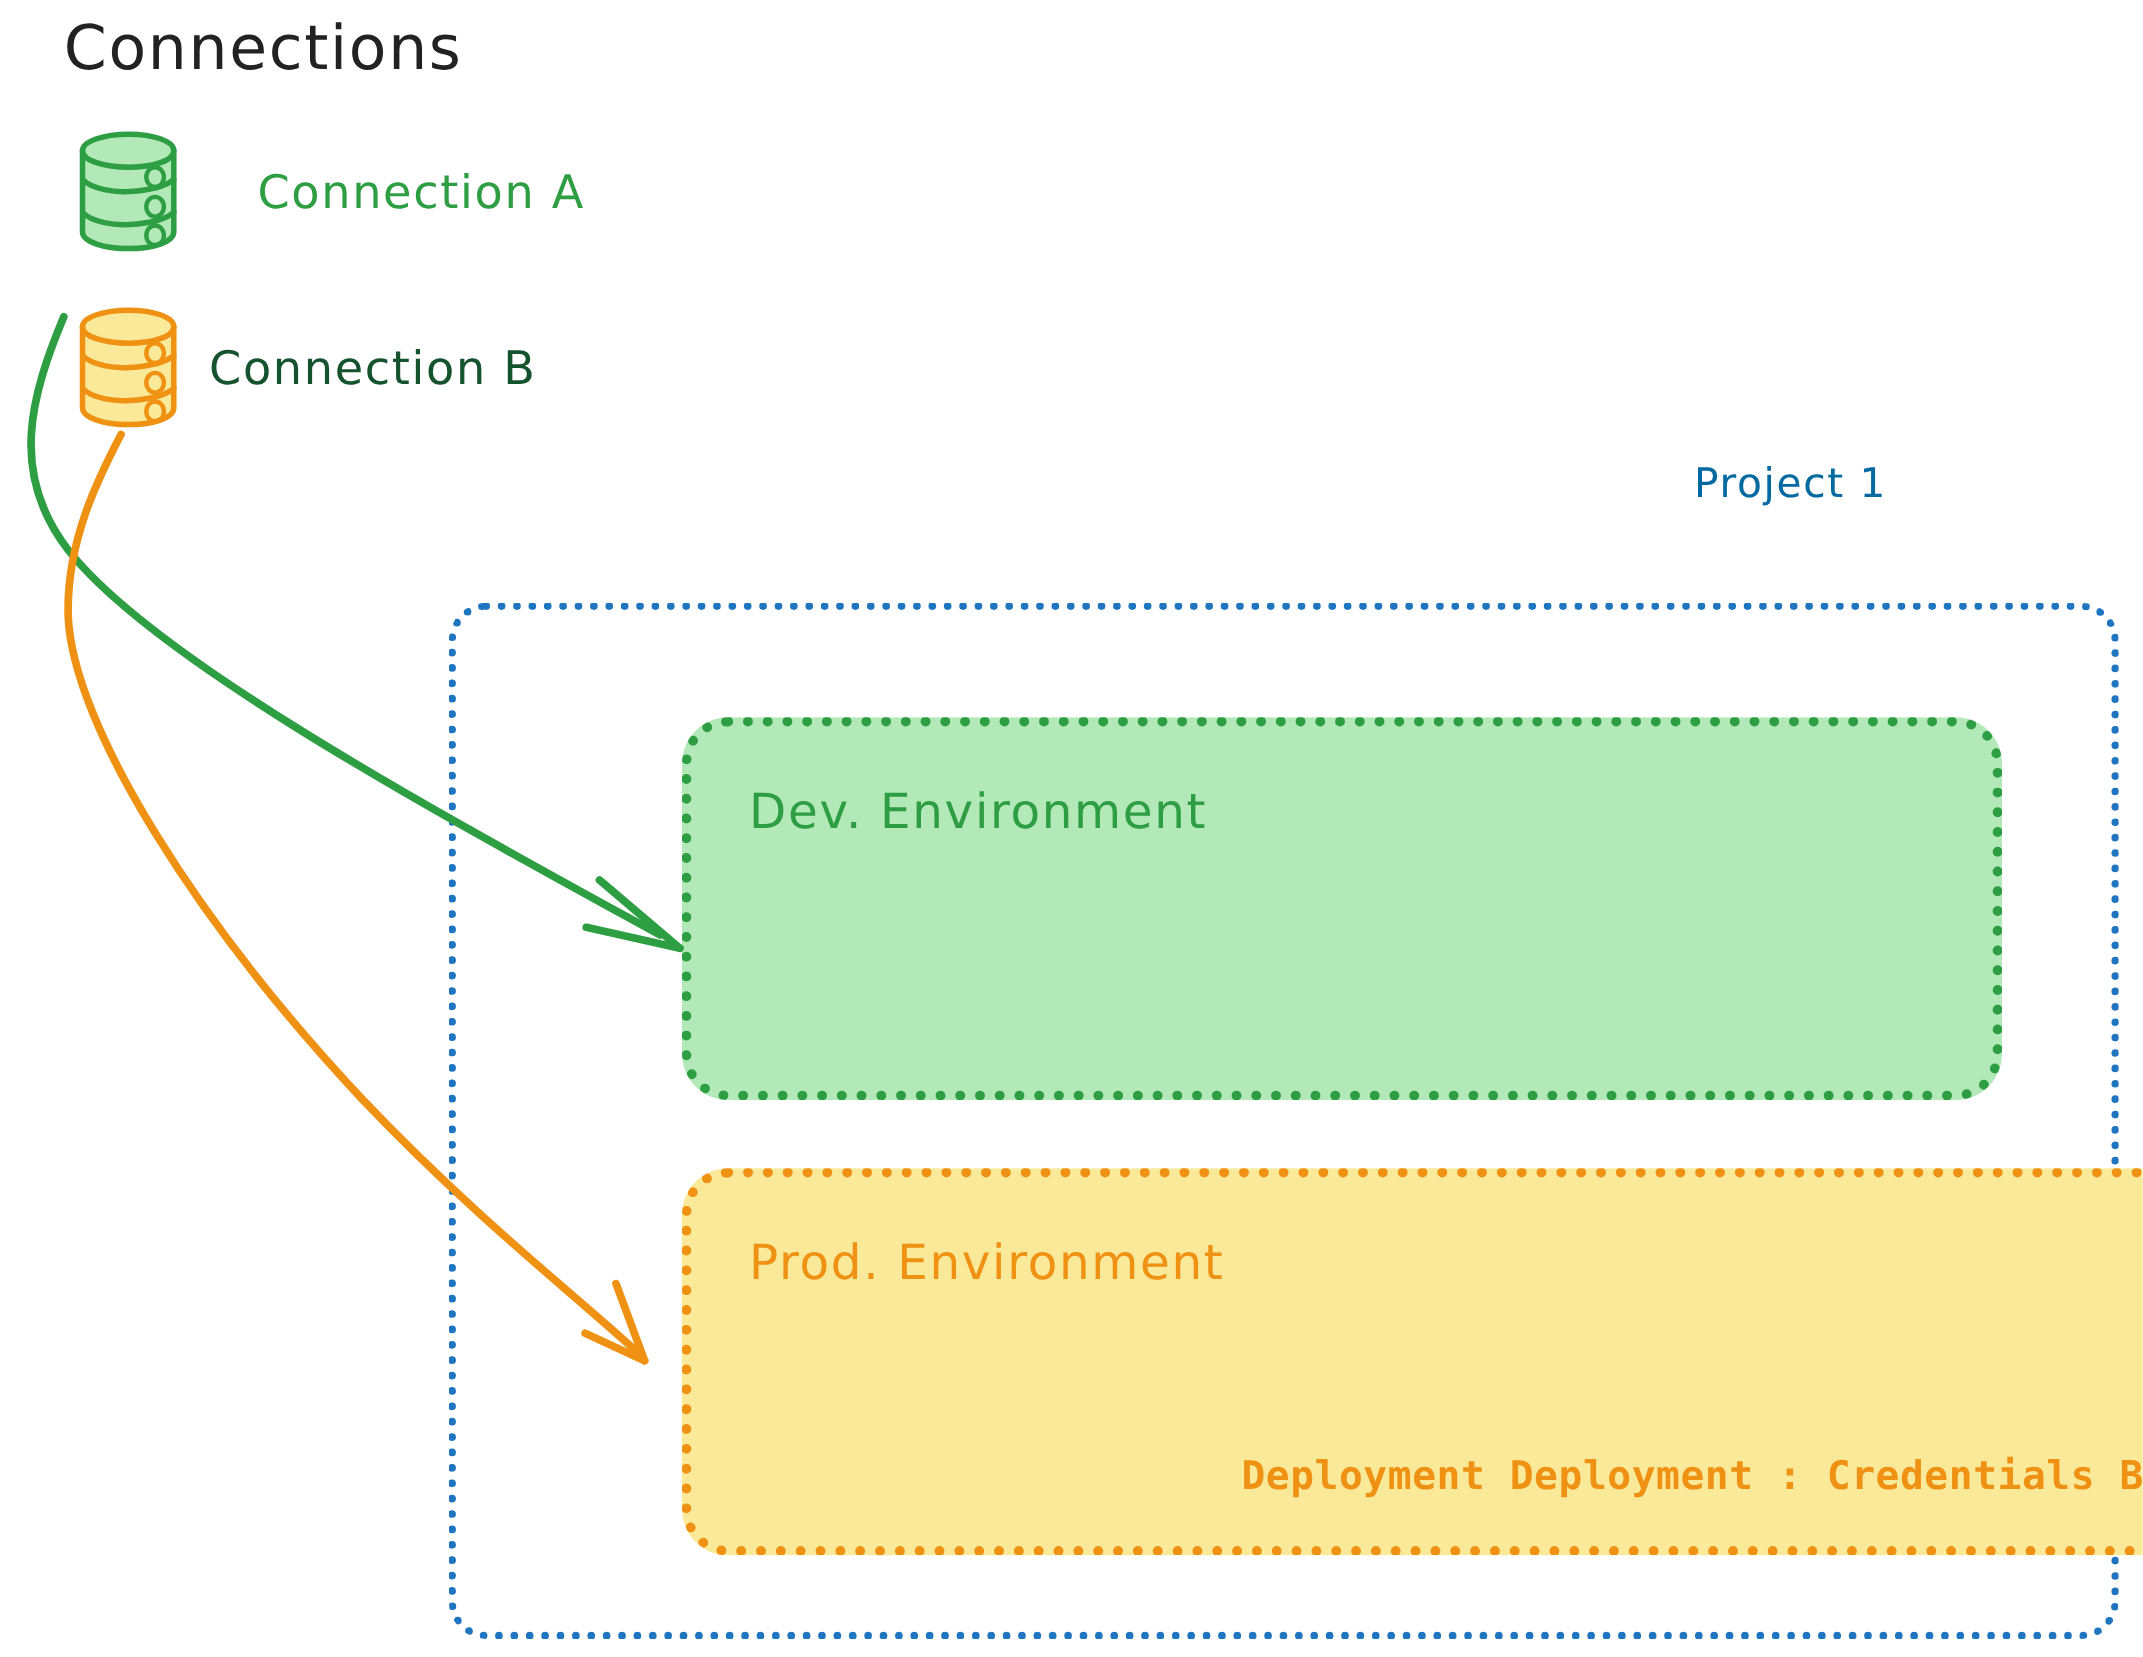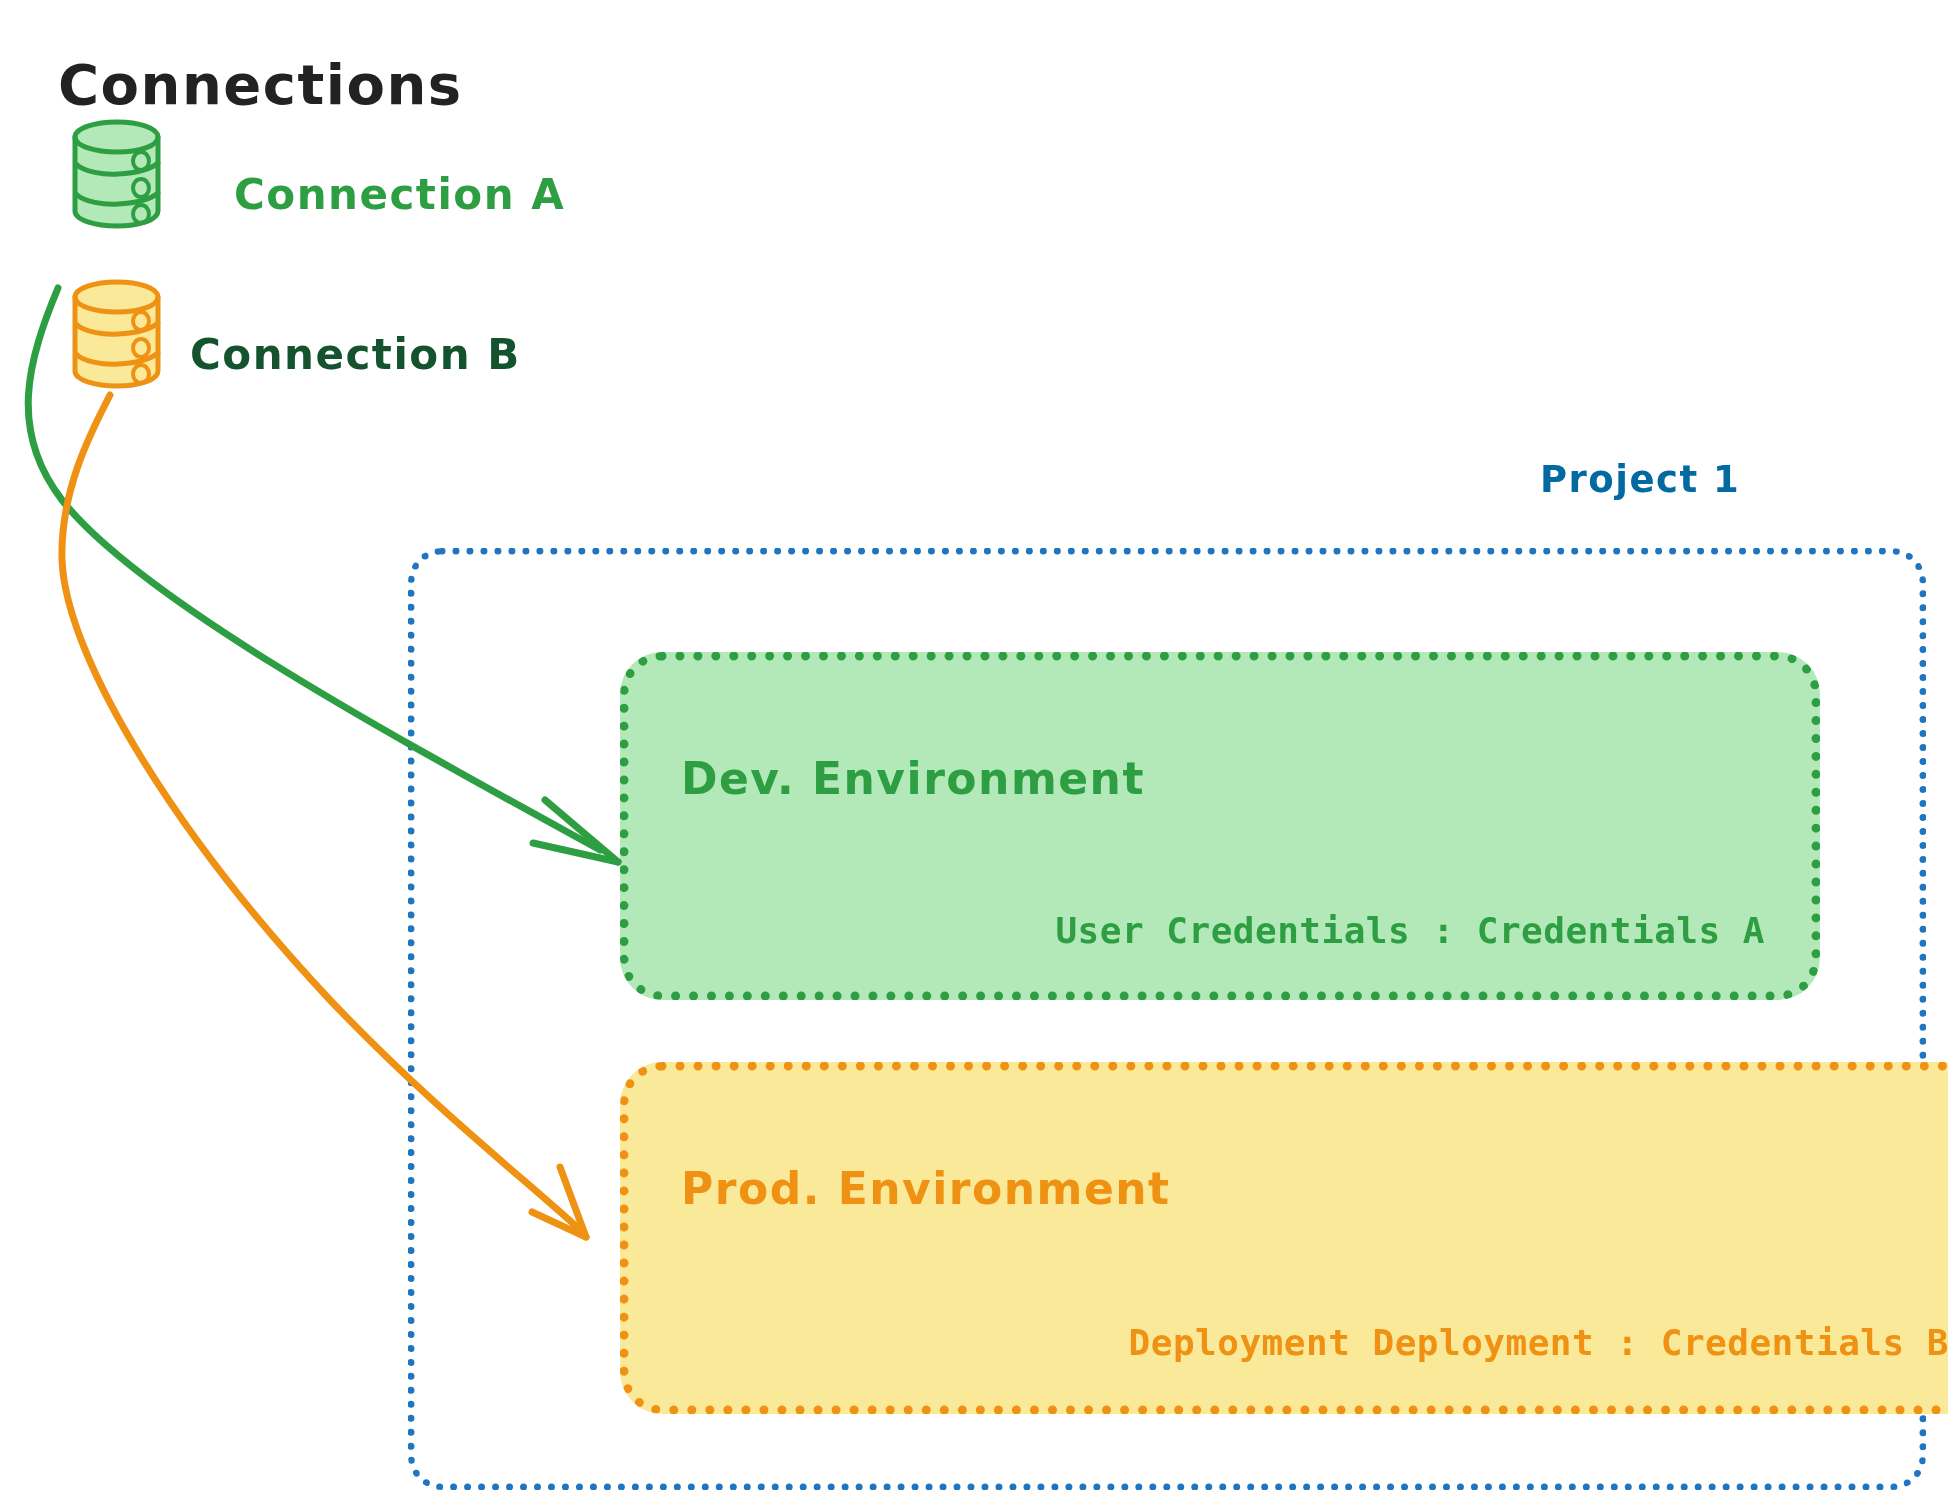--- a/index.html
+++ b/index.html
@@ -12,23 +12,22 @@
     width: 1948px;
     height: 1506px;
     background: #ffffff;
     overflow: hidden;
     font-family: "DejaVu Sans", sans-serif;
   }
 
   
   .hand {
     font-family: "DejaVu Sans", sans-serif;
-    font-weight: 700;
+    font-weight: 400;
     letter-spacing: 1.5px;
-    margin-top: 40px;
   }
   .mono {
     font-family: "DejaVu Sans Mono", monospace;
     font-weight: 700;
     letter-spacing: 0.5px;
   }
 
   #page-title {
     position: absolute;
     left: 58px;
@@ -167,21 +166,20 @@
     </span>
     <span class="conn-label hand" id="conn-label-b">Connection B</span>
   </div>
 
   <div id="project-title" class="hand">Project 1</div>
 
   <div id="project-box"></div>
 
   <div id="dev-box" class="env-box">
     <div id="dev-title" class="env-title hand">Dev. Environment</div>
-    <div id="dev-cred" class="env-cred mono">User Credentials : Credentials A</div>
   </div>
 
   <div id="prod-box" class="env-box">
     <div id="prod-title" class="env-title hand">Prod. Environment</div>
     <div id="prod-cred" class="env-cred mono">Deployment Deployment : Credentials B</div>
   </div>
 
   <svg id="arrows" viewBox="0 0 1948 1506">
 
     <g>

